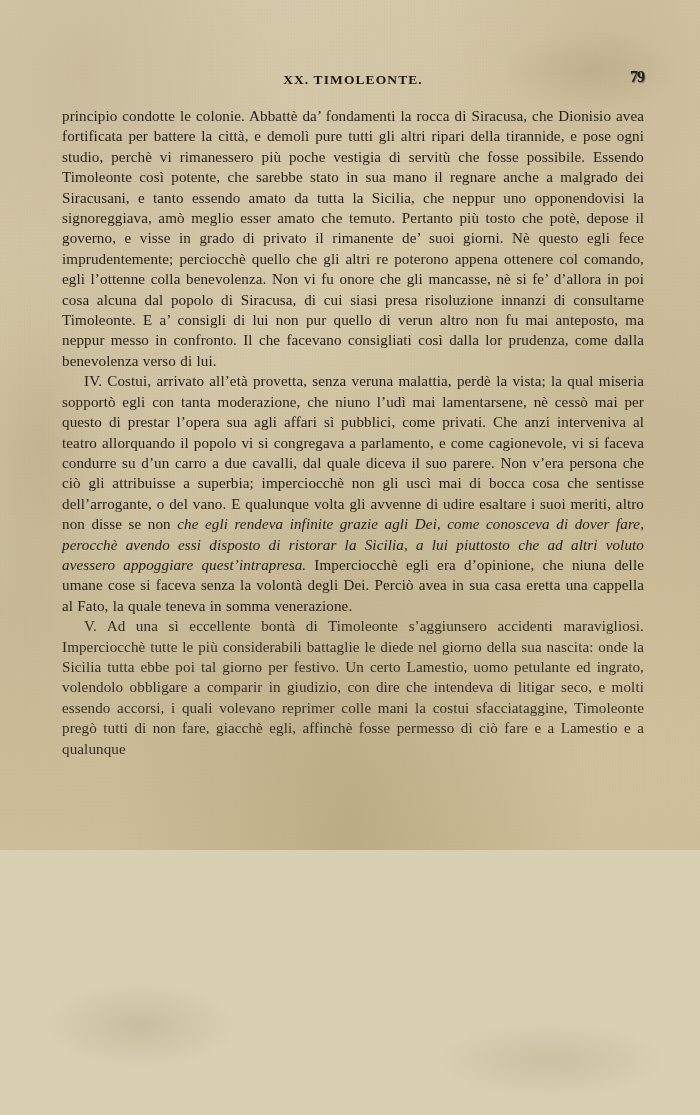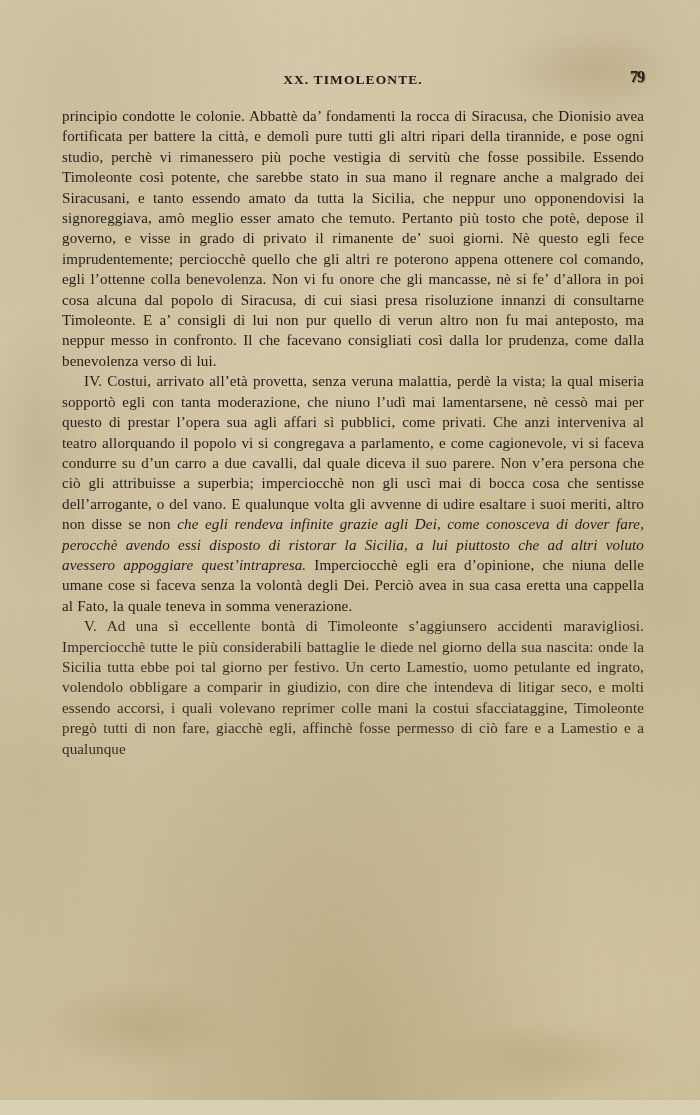--- a/index.html
+++ b/index.html
@@ -10,21 +10,21 @@
     width: 700px;
     height: 1115px;
     background: #d9cfb3;
     font-family: "Liberation Serif", serif;
     overflow: hidden;
   }
   
   .page {
     position: relative;
     width: 700px;
-    height: 1100px;
+    height: 850px;
     background:
       radial-gradient(ellipse at 12% 8%, rgba(120,96,56,0.18), rgba(120,96,56,0) 42%),
       radial-gradient(ellipse at 88% 5%, rgba(130,104,60,0.20), rgba(130,104,60,0) 38%),
       radial-gradient(ellipse at 95% 55%, rgba(120,98,56,0.16), rgba(120,98,56,0) 45%),
       radial-gradient(ellipse at 5% 70%, rgba(120,98,56,0.16), rgba(120,98,56,0) 40%),
       radial-gradient(ellipse at 50% 97%, rgba(120,98,56,0.22), rgba(120,98,56,0) 48%),
       radial-gradient(ellipse at 30% 45%, rgba(222,210,182,0.55), rgba(222,210,182,0) 55%),
       linear-gradient(170deg, #ded3b6 0%, #d8ccab 35%, #d5c9a6 60%, #cdbf99 100%);
   }
   .page::after {

